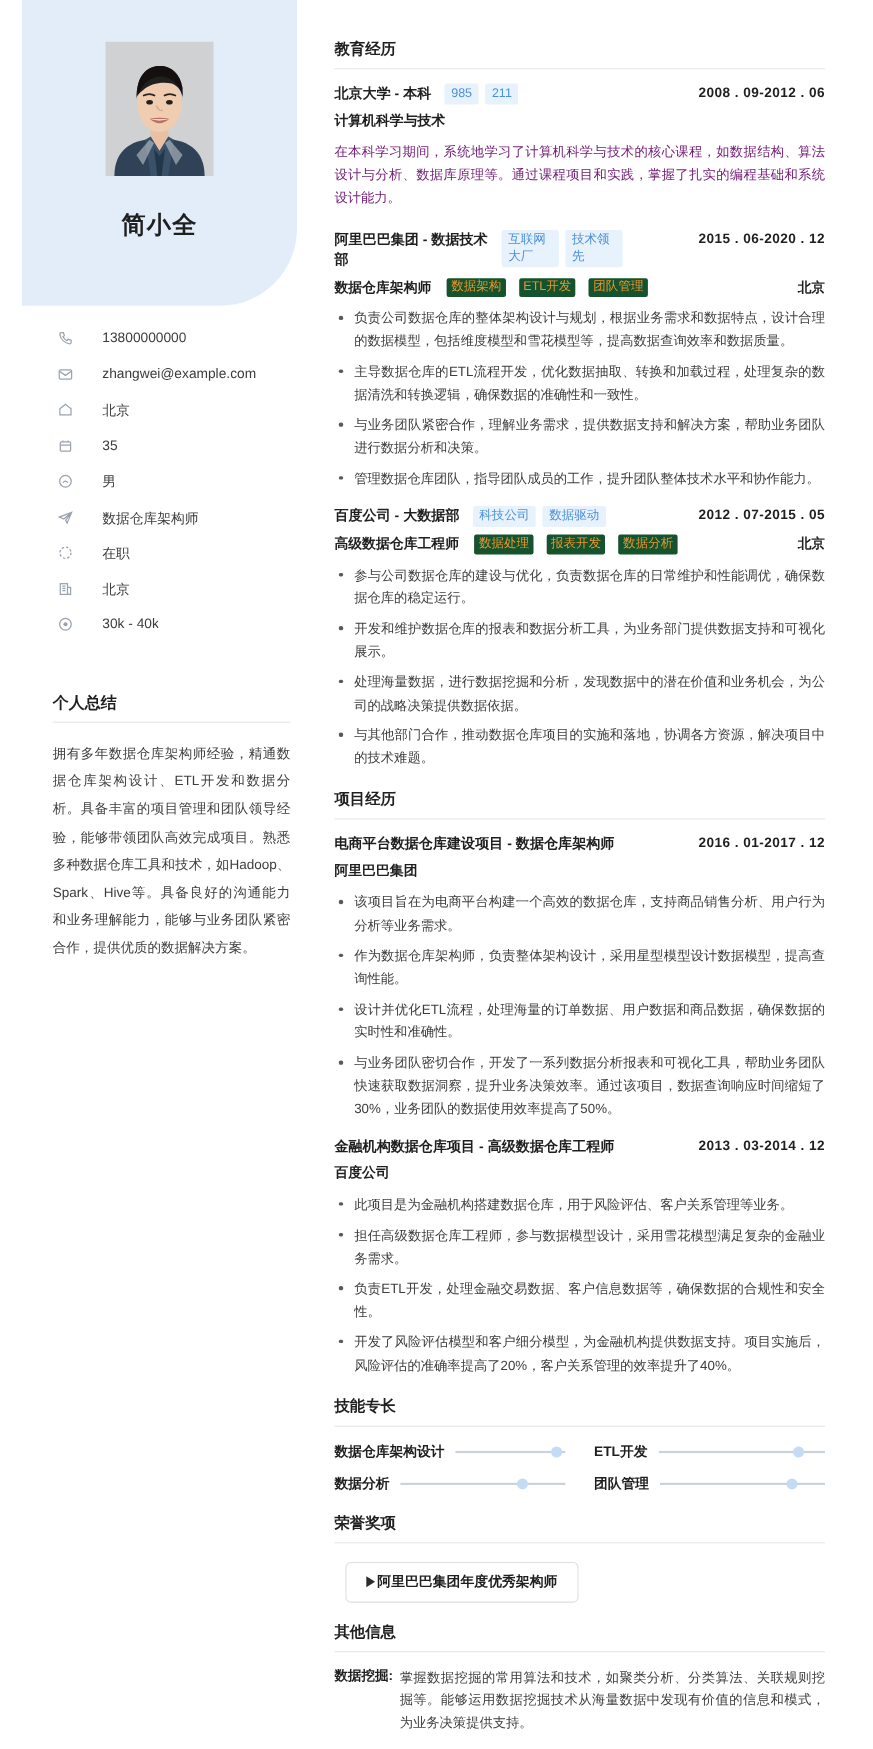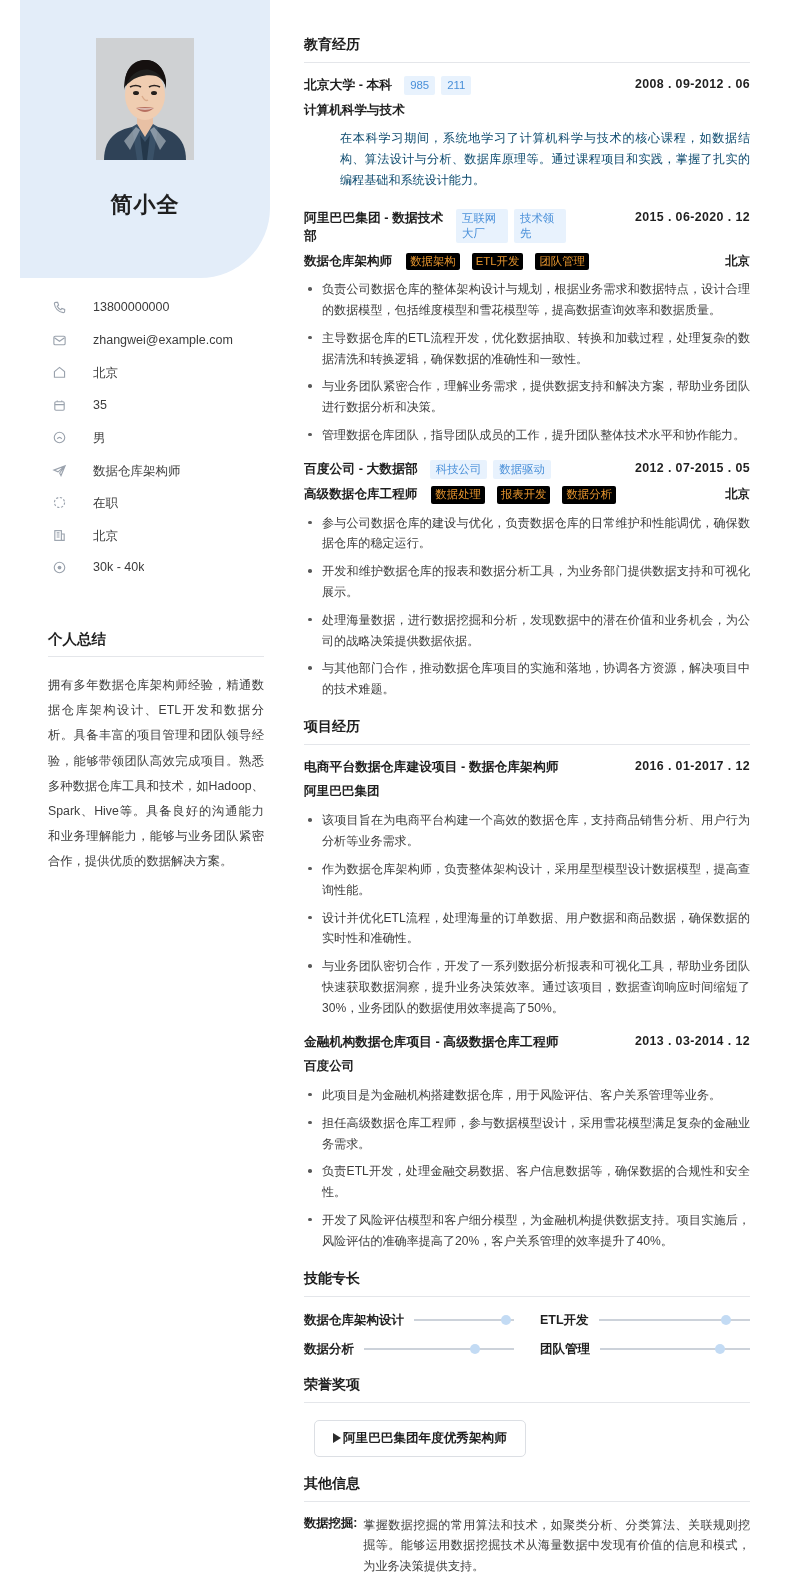--- a/index.html
+++ b/index.html
@@ -71,41 +71,41 @@
     letter-spacing: 0.4px; flex: 0 0 auto; padding-top: 1px;
   }
   .entry-sub { font-size: 12.6px; font-weight: 700; color: #1f1f1f; margin-top: 6px; line-height: 1.5; }
 
   .tags { display: flex; gap: 6px; margin-left: 12px; }
   .tag {
     font-size: 11.4px; line-height: 1.35; padding: 2px 6px; border-radius: 2px;
     max-width: 52px;
   }
   .tag.blue { background: #e8f2fd; color: #4a90d9; }
-  .tag.orange { background: #000000; color: #e8962e; max-width: none; white-space: nowrap; }
+  .tag.orange { background: #14532d; color: #e8962e; max-width: none; white-space: nowrap; }
 
   .role-row { display: flex; align-items: center; justify-content: space-between; margin-top: 7px; }
   .role-left { display: flex; align-items: center; }
   .role-title { font-size: 12.6px; font-weight: 700; color: #1f1f1f; }
   .role-tags { display: flex; gap: 12px; margin-left: 14px; }
   .role-tags .tag.orange { padding: 1px 4px; }
   .role-loc { font-size: 12.4px; font-weight: 700; color: #1f1f1f; }
 
   .bullets { list-style: none; margin-top: 9px; }
   .bullets li {
     position: relative; padding-left: 18px; margin-bottom: 7px;
     font-size: 12.1px; line-height: 1.72; color: #3d3d3d; text-align: justify;
   }
   .bullets li::before {
     content: ""; position: absolute; left: 4px; top: 8px;
     width: 3.5px; height: 3.5px; border-radius: 50%; background: #5a5a5a;
   }
 
   .para {
-    font-size: 12.1px; line-height: 1.72; color: #0c4a6e; margin-top: 8px; text-align: justify; margin-left: 36px;
+    font-size: 12.1px; line-height: 1.72; color: #701a75; margin-top: 8px; text-align: justify;
   }
 
   
   .skill-grid { display: grid; grid-template-columns: 1fr 1fr; gap: 12px 26px; padding-top: 2px; }
   .skill-item { display: flex; align-items: center; gap: 10px; }
   .skill-name { font-size: 12.5px; font-weight: 700; color: #1f1f1f; white-space: nowrap; }
   .skill-slider { position: relative; flex: 1; height: 14px; }
   .skill-track {
     position: absolute; left: 0; right: 0; top: 6px; height: 2px; background: #ccd2da;
   }

